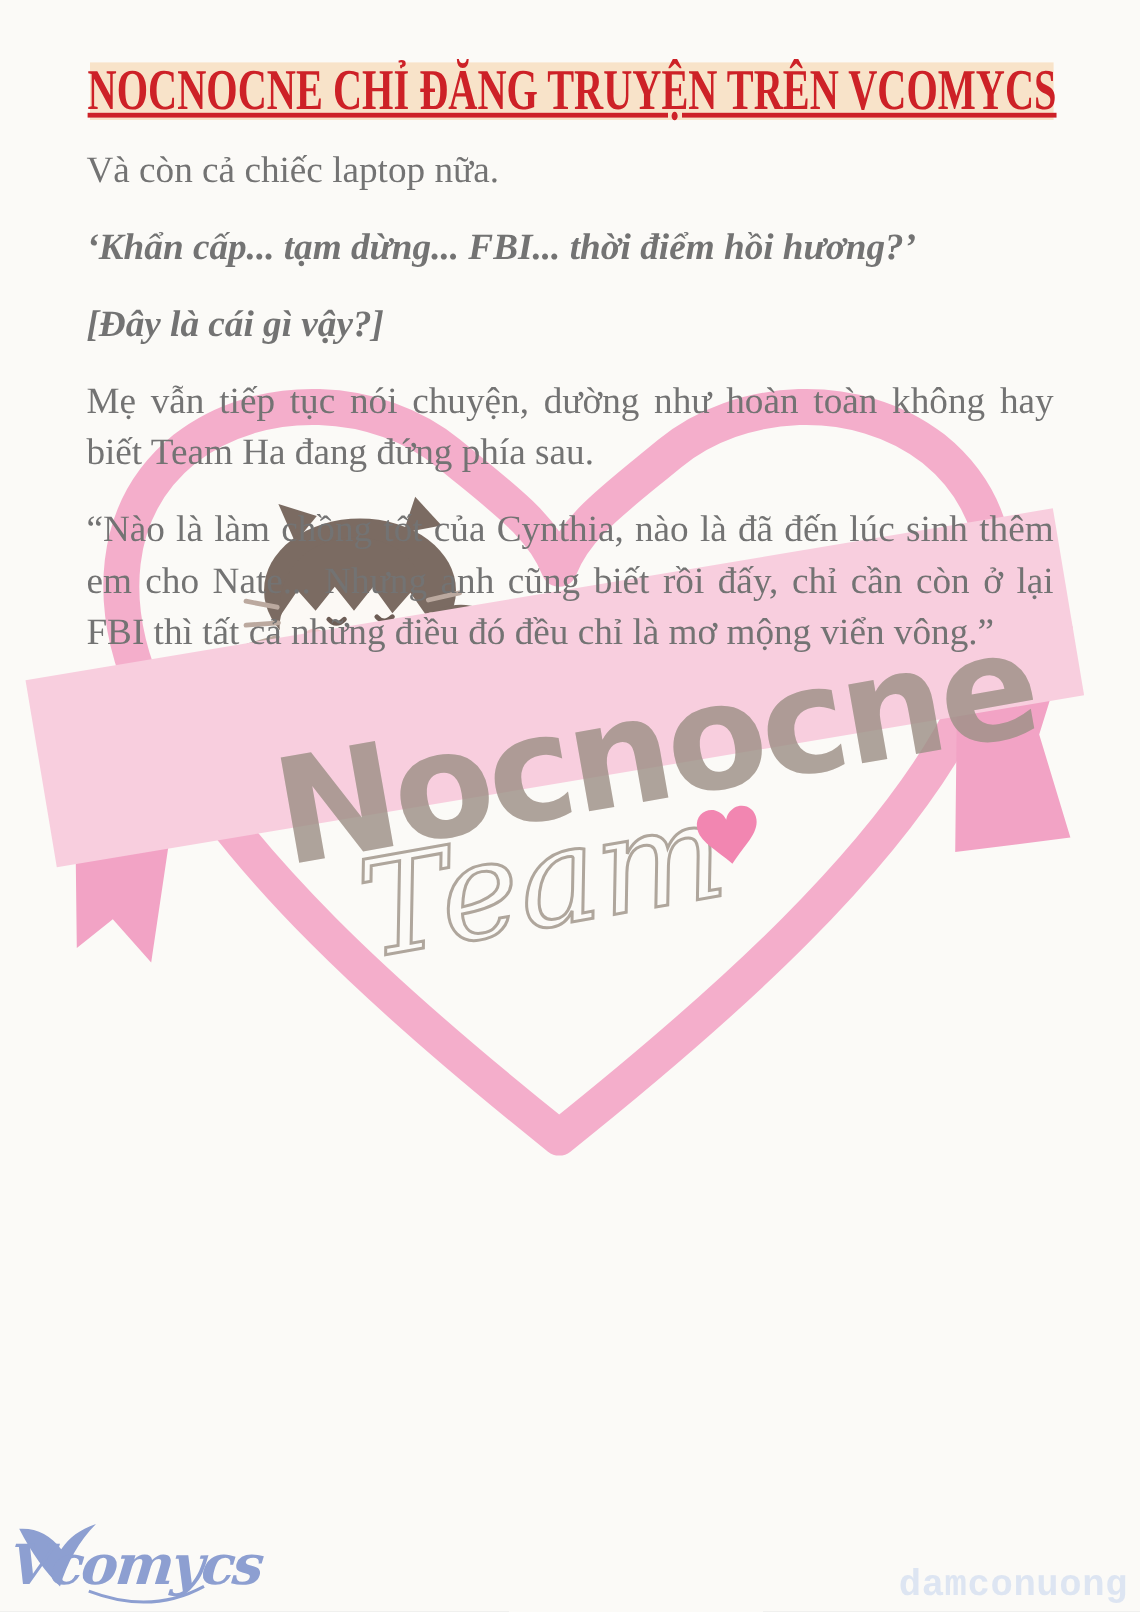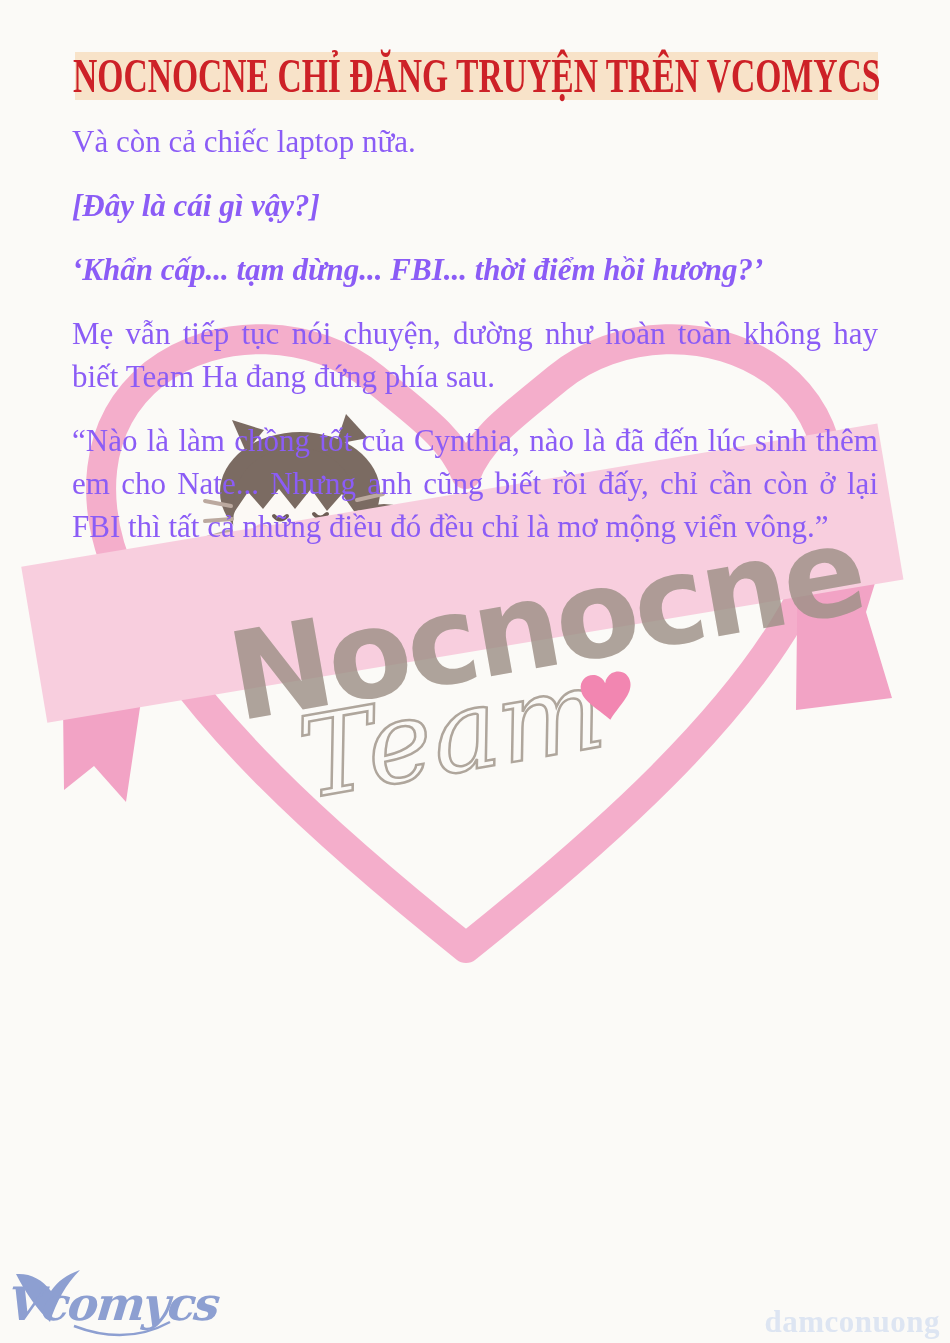--- a/index.html
+++ b/index.html
@@ -7,48 +7,48 @@
     position:relative;
     width:950px;height:1343px;
     background:#fbfaf7;
     overflow:hidden;
     font-family:"Liberation Serif", serif;
   }
   .watermark{position:absolute;left:0;top:0;z-index:0;}
   .notice-bar{
     position:absolute;left:75px;top:52px;width:803px;height:48px;
     display:flex;align-items:center;justify-content:center;
-    z-index:2;overflow:visible;
+    z-index:2;overflow:visible;text-decoration:underline;
   }
   .notice-bar .notice-text{
     font-family:"Liberation Serif", serif;
     font-weight:bold;
     font-size:48px;
     line-height:1;
     white-space:nowrap;
     transform:scaleX(0.70);
     transform-origin:center center;
     letter-spacing:0px;
   }
   .story{
     position:absolute;left:72px;top:120px;width:806px;
     z-index:2;
     font-size:31px;
     line-height:43px;
-    color:#8b5cf6;
+    color:#737373;
     text-align:justify;
   }
   .story p{margin:0 0 21px 0;}
   .story .bi{font-weight:bold;font-style:italic;}
   .footer-logo{
     position:absolute;left:8px;top:1252px;z-index:2;
   }
   .credit{
     position:absolute;right:10px;top:1304px;z-index:2;
-    font-family:Liberation Serif, serif;
+    font-family:Liberation Mono, monospace;
     font-weight:bold;
     font-size:31px;
     letter-spacing:0.5px;
   }
 </style>
 </head>
 <body>
 
 <div class="page">
 
@@ -94,22 +94,22 @@
 
     <path transform="rotate(-8 607 696)" d="M607,720 C595,706 582,698 582,686 C582,676 591,671 599,674 C603,676 606,679 607,683 C608,679 611,676 615,674 C623,671 632,676 632,686 C632,698 619,706 607,720 Z" fill="#f286b1"></path>
   </svg>
 
   <div class="notice-bar" style="background: rgb(248, 227, 201); color: rgb(205, 33, 39);">
     <span class="notice-text">NOCNOCNE CHỈ ĐĂNG TRUYỆN TRÊN VCOMYCS</span>
   </div>
 
   <div class="story">
       <p><span>Và còn cả chiếc laptop nữa.</span></p>
+      <p><span class="bi">‘Khẩn cấp... tạm dừng... FBI... thời điểm hồi hương?’</span></p>
       <p><span class="bi">[Đây là cái gì vậy?]</span></p>
-      <p><span class="bi">‘Khẩn cấp... tạm dừng... FBI... thời điểm hồi hương?’</span></p>
       <p><span>Mẹ vẫn tiếp tục nói chuyện, dường như hoàn toàn không hay biết Team Ha đang đứng phía sau.</span></p>
       <p><span>“Nào là làm chồng tốt của Cynthia, nào là đã đến lúc sinh thêm em cho Nate... Nhưng anh cũng biết rồi đấy, chỉ cần còn ở lại FBI thì tất cả những điều đó đều chỉ là mơ mộng viển vông.”</span></p>
     </div>
 
   <svg class="footer-logo" width="250" height="88" viewBox="0 0 250 88">
     <path d="M8,22 C18,42 30,58 42,70 C48,50 58,32 72,18 C58,23 50,29 43,39 C34,27 22,21 8,22 Z" fill="#8d9fd1"></path>
     <text x="6" y="68" font-family="'DejaVu Serif', serif" font-style="italic" font-weight="bold" font-size="46" letter-spacing="-2" fill="#8d9fd1" transform="skewX(-6)">Vcomycs</text>
     <path d="M66,74 Q118,94 162,70" stroke="#8d9fd1" stroke-width="2.5" fill="none"></path>
   </svg>
 

